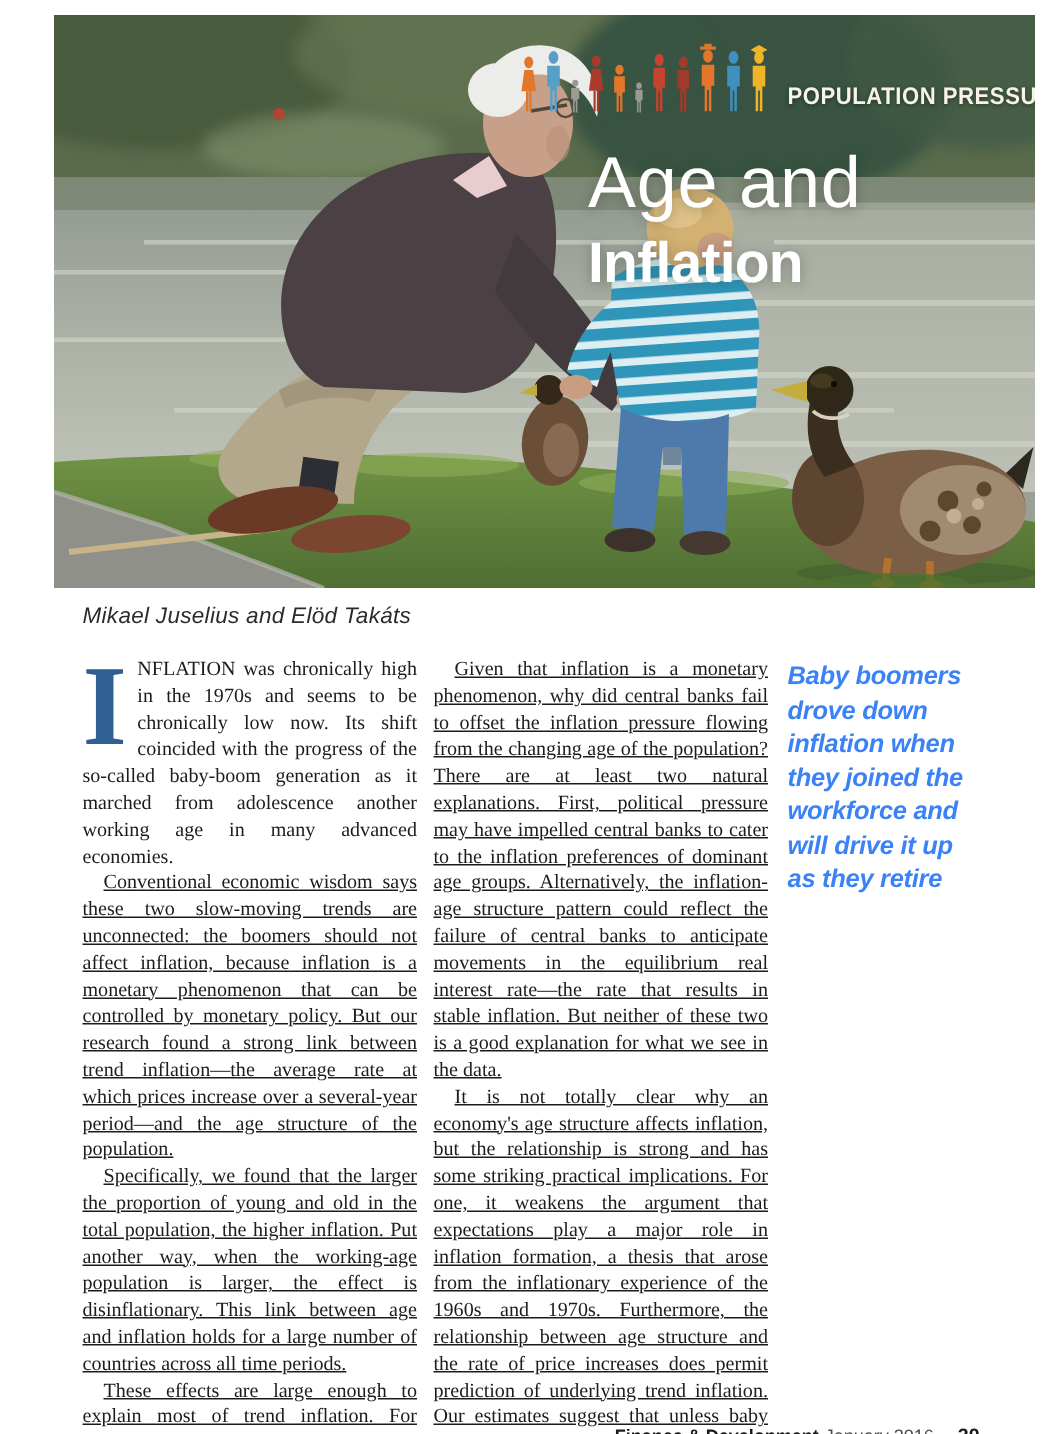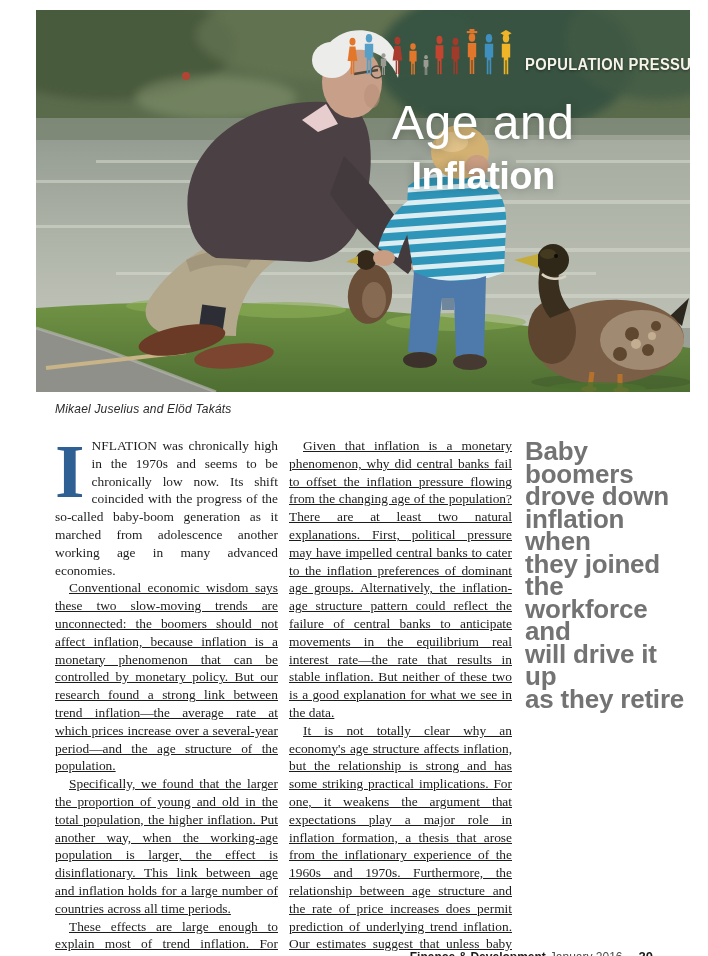--- a/index.html
+++ b/index.html
@@ -23,43 +23,43 @@
     font-family:"Liberation Sans","DejaVu Sans",sans-serif;
     font-weight:bold;font-size:16px;color:#f6f3ea;letter-spacing:.4px;
     margin-left:12px;margin-bottom:2px;white-space:nowrap;
     transform:scaleX(.92);transform-origin:left bottom;
     text-shadow:0 1px 3px rgba(0,0,0,.45);
   }
 
   
   .title{position:absolute;left:356px;top:88px;z-index:3;color:#ffffff;
     font-family:"Liberation Sans","DejaVu Sans",sans-serif;
-    text-shadow:0 1px 8px rgba(40,50,40,.35);text-align:center;}
+    text-shadow:0 1px 8px rgba(40,50,40,.35);}
   .title-line1{font-size:48px;font-weight:400;line-height:50px;letter-spacing:.5px;}
   .title-line2{font-size:38px;font-weight:800;line-height:56px;letter-spacing:-.5px;}
 
   
   .byline{position:absolute;left:55px;top:402px;
     font-family:"Liberation Sans","DejaVu Sans",sans-serif;
-    font-style:italic;font-size:12px;color:#2b2b2b;letter-spacing:.2px;}
+    font-style:italic;font-size:15px;color:#2b2b2b;letter-spacing:.2px;}
 
   
   .col{position:absolute;top:437px;font-size:13.4px;line-height:17.8px;color:#1c1c1c;text-align:justify;}
   .col1{left:55px;width:223px;}
   .col2{left:289px;width:223px;}
   .col p{margin:0;}
   .col p.indent{text-indent:14px;text-decoration:underline;}
   .dropcap{float:left;font-family:"Liberation Serif","DejaVu Serif",serif;font-weight:bold;
     font-size:76px;line-height:62px;color:var(--dropcap);margin:3px 7px 0 0;}
 
   
   .pullquote{position:absolute;left:525px;top:440px;width:165px;
     font-family:"Liberation Sans","DejaVu Sans",sans-serif;
-    font-weight:bold;font-size:26px;line-height:22.5px;color:#737373;
-    letter-spacing:-.2px;white-space:pre-line;}
+    font-weight:bold;font-size:17px;line-height:22.5px;color:#3b82f6;
+    letter-spacing:-.2px;white-space:pre-line;font-style:italic;}
 
   
   .footer{position:absolute;top:910px;right:55px;display:flex;align-items:baseline;
     font-family:"Liberation Sans","DejaVu Sans",sans-serif;font-size:12px;color:#1a1a1a;margin-top:39px;}
   .footer .mag{font-weight:bold;}
   .footer .issue{font-weight:normal;color:#4a4a4a;margin-left:4px;}
   .footer .pageno{font-weight:bold;font-size:13px;margin-left:16px;}
 </style>
 </head>
 <body>

